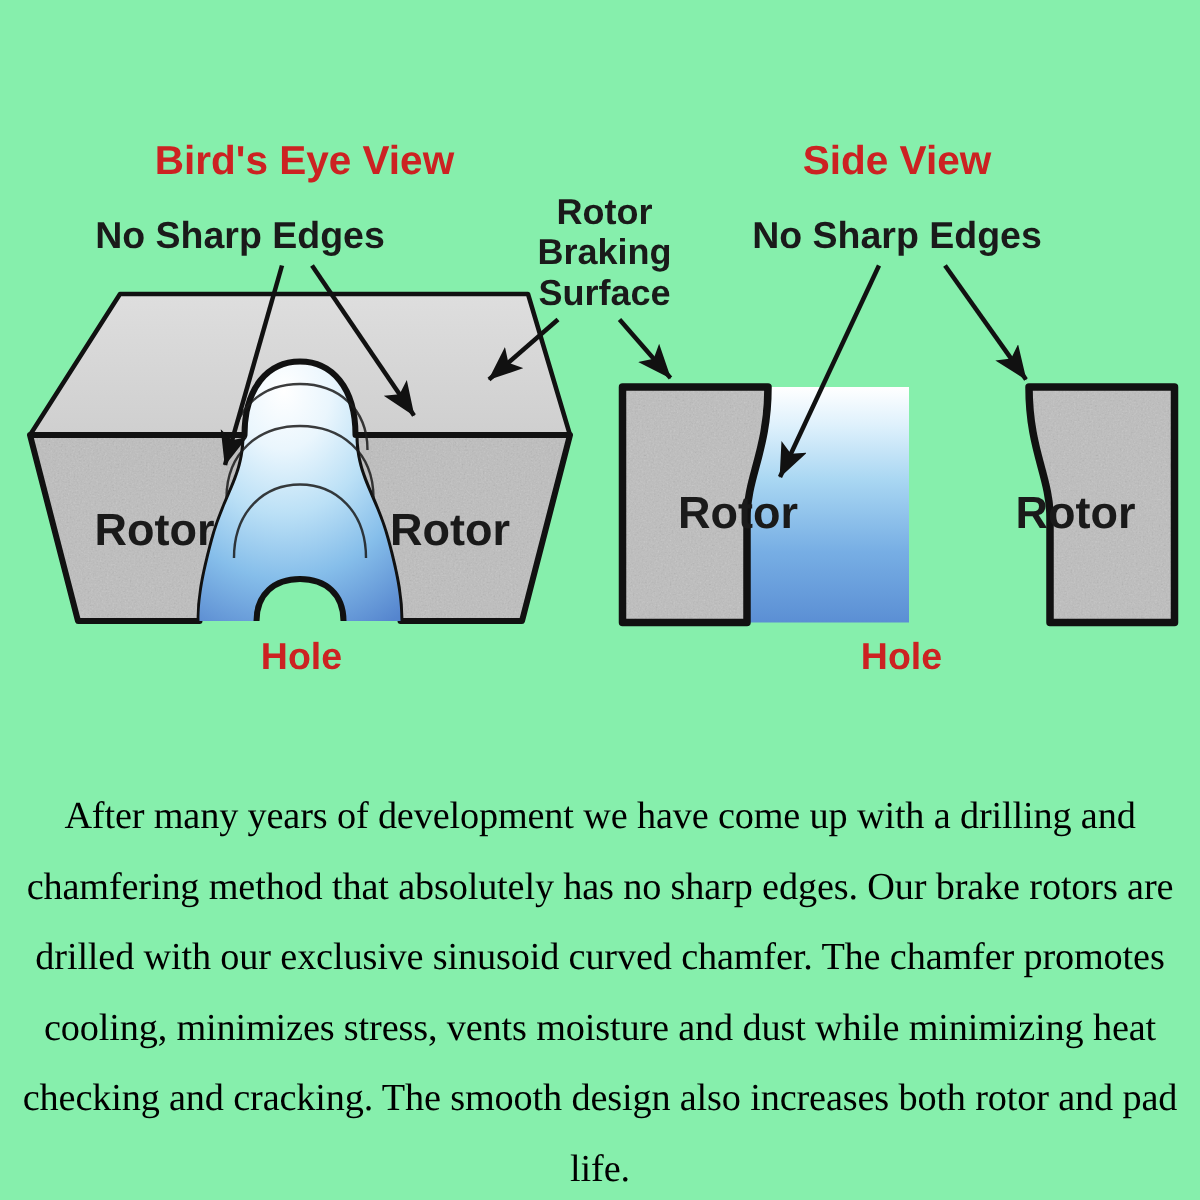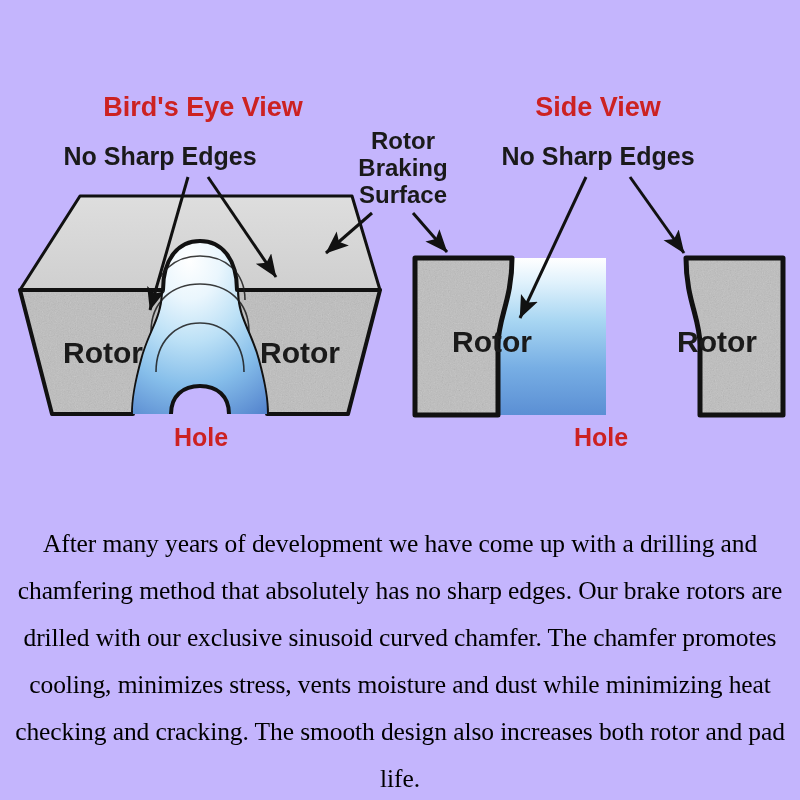--- a/index.html
+++ b/index.html
@@ -11,21 +11,21 @@
   body {
     width: 800px;
     height: 800px;
     overflow: hidden;
     font-family: "Liberation Sans", sans-serif;
   }
   #page {
     position: relative;
     width: 800px;
     height: 800px;
-    background: #c4b5fd;
+    background: #86efac;
   }
   .diagram-svg {
     position: absolute;
     left: 0;
     top: 0;
     width: 800px;
     height: 480px;
   }
   .caption-block {
     position: absolute;

